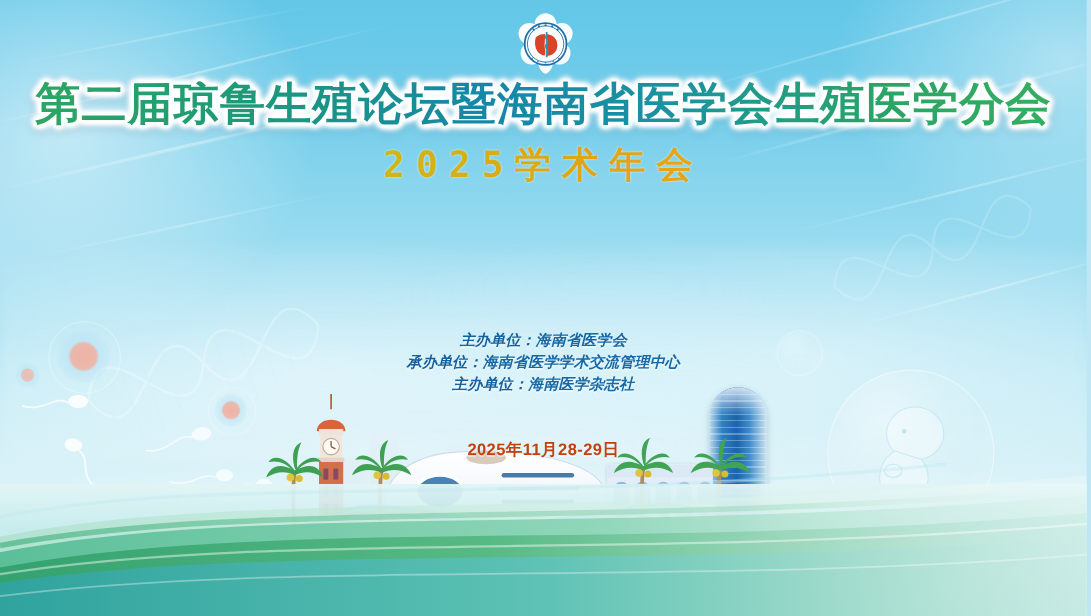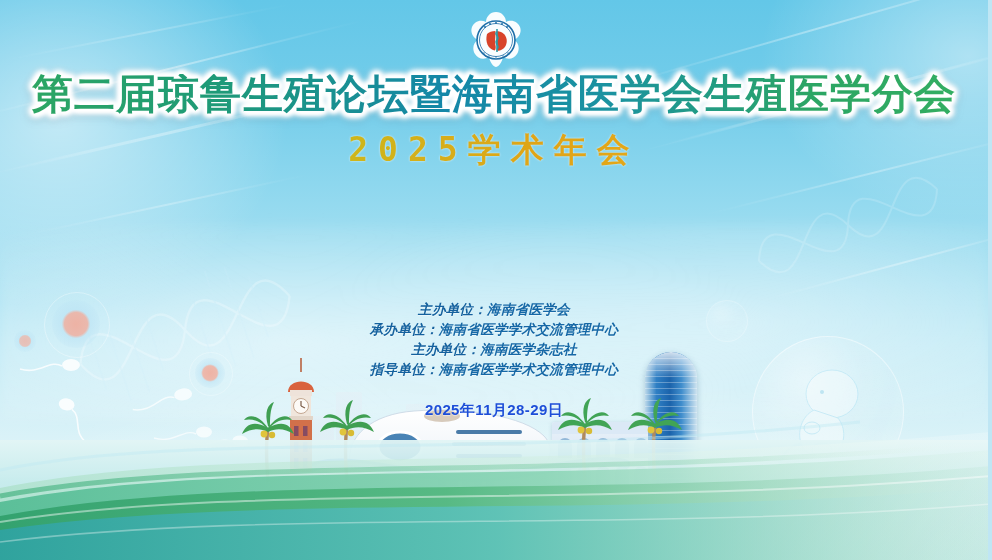--- a/index.html
+++ b/index.html
@@ -83,21 +83,21 @@
     white-space:nowrap;}
 
   .orgblock{position:absolute;left:0;right:0;top:300px;text-align:center;font-style:italic;}
   .orgline{font-size:13.5px;font-weight:bold;color:#14619e;line-height:20px;
     letter-spacing:.3px;white-space:nowrap;
     text-shadow:0 1px 1px rgba(255,255,255,.55);}
   .orgline .lbl{color:#14619e;}
   .orgline .val{color:#1668a6;}
 
   .datebox{position:absolute;left:0;right:0;top:399px;text-align:center;}
-  .dateline{font-size:15px;font-weight:bold;color:#1d4ed8;line-height:21px;
+  .dateline{font-size:15px;font-weight:bold;color:#c2410c;line-height:21px;
     letter-spacing:.4px;white-space:nowrap;
     text-shadow:0 1px 1px rgba(255,255,255,.5);}
 </style>
 </head>
 <body>
 
 <div class="poster">
 
   <div class="sky"></div>
   <div class="sky-left-haze"></div>
@@ -431,22 +431,19 @@
   <div class="orgblock">
     <div class="orgline">
       <span class="lbl">主办单位：</span><span class="val">海南省医学会</span>
     </div>
     <div class="orgline">
       <span class="lbl">承办单位：</span><span class="val">海南省医学学术交流管理中心</span>
     </div>
     <div class="orgline">
       <span class="lbl">主办单位：</span><span class="val">海南医学杂志社</span>
     </div>
-    <div class="orgline">
-      <span class="lbl">指导单位：</span><span class="val">海南省医学学术交流管理中心</span>
-    </div>
   </div>
 
   <div class="datebox">
     <div class="dateline">2025年11月28-29日</div>
   </div>
 
 </div>
 
 </body></html>

